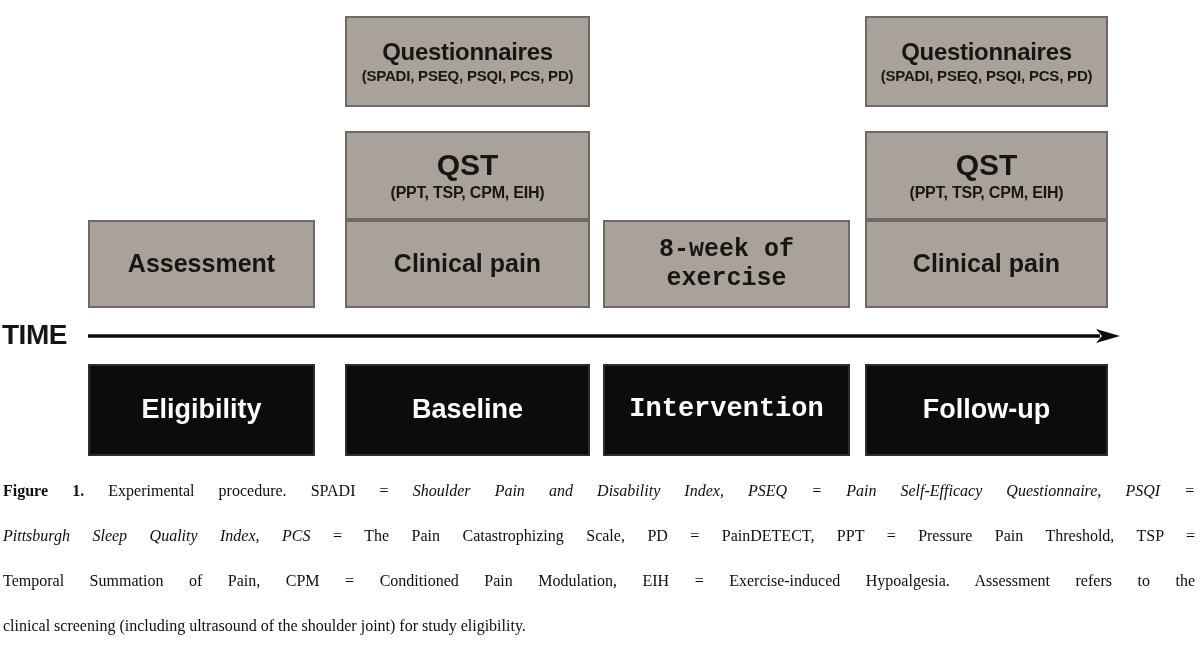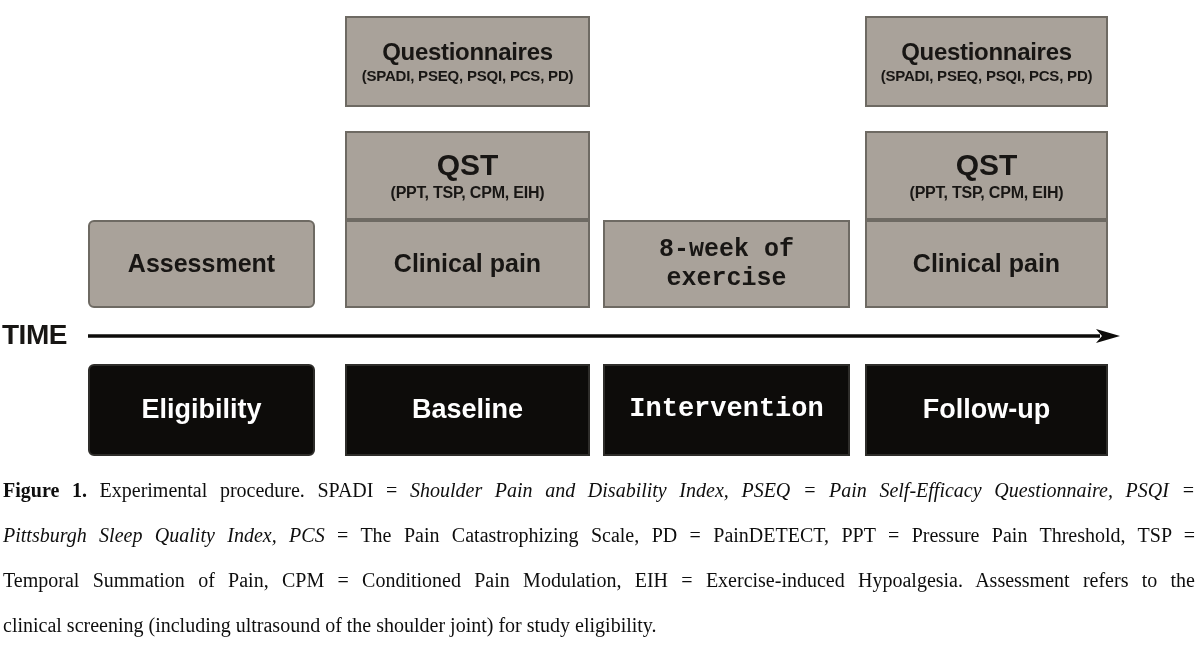--- a/index.html
+++ b/index.html
@@ -27,21 +27,21 @@
     border: 2px solid #6e6a63;
     color: #181614;
   }
   .black {
     background: #0d0c0a;
     border: 2px solid #2e2d2a;
     color: #ffffff;
   }
 
   
-  .col1 { left: 88px;  width: 227px; border-radius: 6px; }
+  .col1 { left: 88px;  width: 227px; }
   .col2 { left: 345px; width: 245px; }
   .col3 { left: 603px; width: 247px; font-family: Liberation Mono, monospace; }
   .col4 { left: 865px; width: 243px; }
 
   
   .row-quest   { top: 16px;  height: 91px; }
   .row-qst     { top: 118px; height: 89px; margin-top: 13px; }
   .row-measure { top: 220px; height: 88px; }
   .row-phase   { top: 364px; height: 92px; }
 
@@ -71,21 +71,21 @@
     height: 18px;
   }
 
   
   .caption {
     position: absolute;
     left: 3px;
     top: 468px;
     width: 1192px;
     font-family: "Liberation Serif", serif;
-    font-size: 20px;
+    font-size: 16px;
     color: #0e0e0e;
   }
   .cap-line {
     height: 45px;
     line-height: 45px;
     white-space: nowrap;
     text-align: justify;
     text-align-last: justify;
   }
   .cap-line.last { text-align-last: left; }

